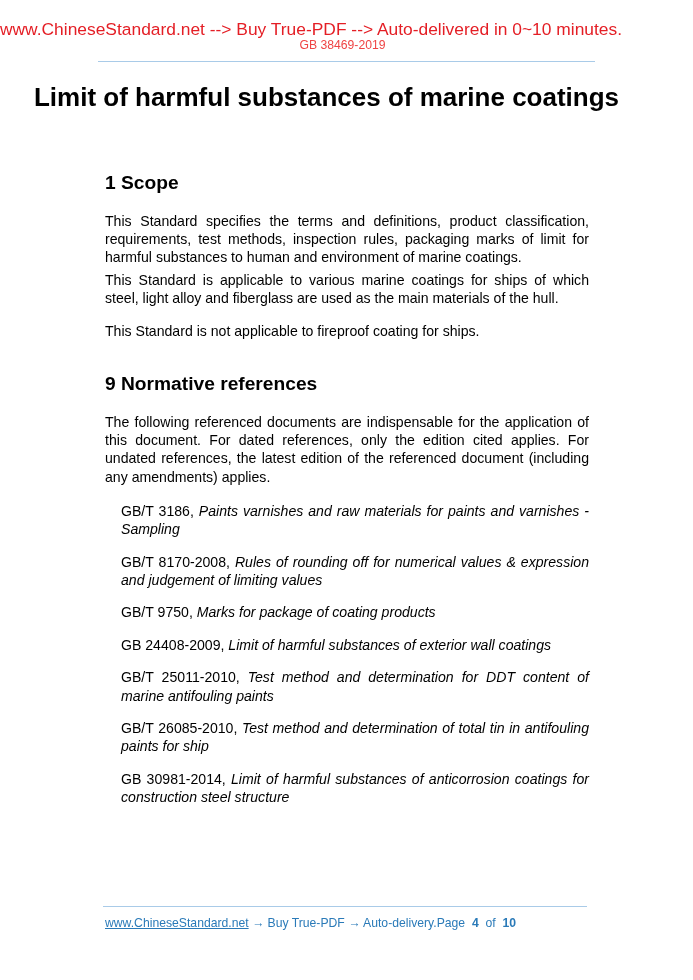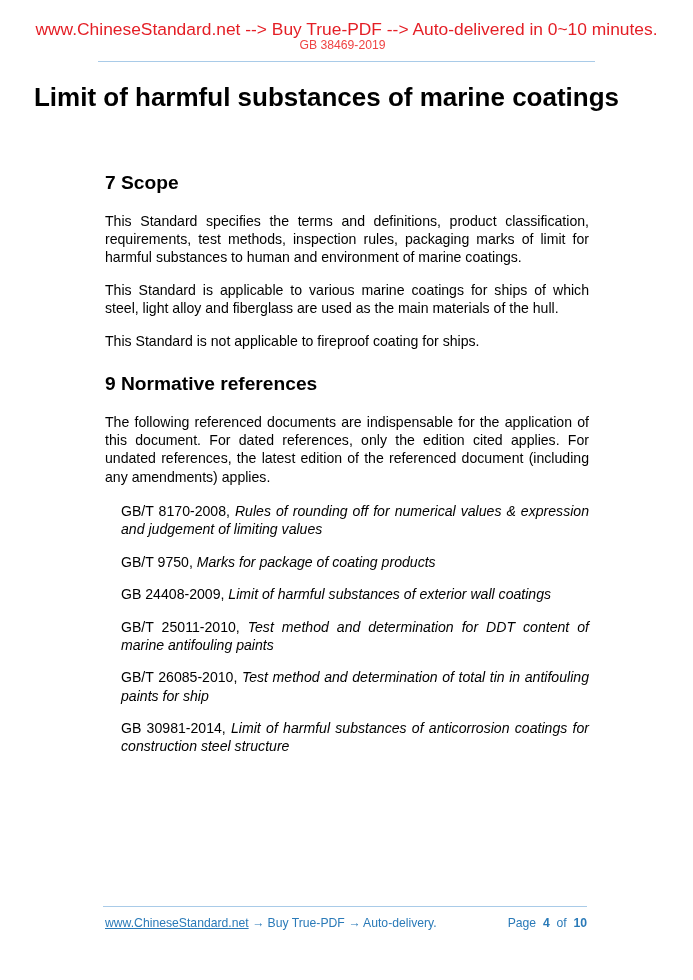--- a/index.html
+++ b/index.html
@@ -13,21 +13,21 @@
       position: relative;
       overflow: hidden;
       font-family: "Liberation Sans", sans-serif;
       color: #000;
     }
     .banner {
       position: absolute;
       top: 19px;
       left: 0;
       width: 693px;
-      text-align: center;
+      text-align: left;
       color: #e41e25;
       font-size: 17.4px;
       line-height: 20px;
       white-space: nowrap;
     }
     .doc-code {
       position: absolute;
       top: 38px;
       left: 0;
       width: 685px;
@@ -96,53 +96,54 @@
     }
     .footer {
       position: absolute;
       top: 916px;
       left: 105px;
       width: 482px;
       font-size: 12.2px;
       line-height: 14px;
       color: #2a7ab8;
       display: flex;
-      justify-content: space-between;
+      justify-content: flex-start;
       white-space: nowrap;
     }
     .footer a {
       color: #2a7ab8;
       text-decoration: underline;
     }
     .footer b {
       font-weight: bold;
     }
   </style>
 </head>
 <body>
 
 <div class="banner">www.ChineseStandard.net --&gt; Buy True-PDF --&gt; Auto-delivered in 0~10 minutes.</div>
 <div class="doc-code">GB 38469-2019</div>
 <div class="header-rule"></div>
 
 <div class="title">Limit of harmful substances of marine coatings</div>
 
-<div class="h1" style="top:172px;">7 Scope</div>
+<div class="h1" style="top:172px;">1 Scope</div>
 <div class="content" style="top:212px;">
-  <p class="para" style="margin-bottom:14px;">This Standard specifies the terms and definitions, product classification, requirements, test methods, inspection rules, packaging marks of limit for harmful substances to human and environment of marine coatings.</p>
+  <p class="para" style="margin-bottom:4px;">This Standard specifies the terms and definitions, product classification, requirements, test methods, inspection rules, packaging marks of limit for harmful substances to human and environment of marine coatings.</p>
   <p class="para" style="margin-bottom:14.5px;">This Standard is applicable to various marine coatings for ships of which steel, light alloy and fiberglass are used as the main materials of the hull.</p>
   <p class="para">This Standard is not applicable to fireproof coating for ships.</p>
 </div>
 
 <div class="h1" style="top:373px;">9 Normative references</div>
 <div class="content" style="top:413px;">
   <p class="para">The following referenced documents are indispensable for the application of this document. For dated references, only the edition cited applies. For undated references, the latest edition of the referenced document (including any amendments) applies.</p>
 </div>
 
 <div class="refs" style="top:502px;">
+  <p class="ref"><span>GB/T 3186, </span><span class="ref-title">Paints varnishes and raw materials for paints and varnishes - Sampling</span></p>
   <p class="ref"><span>GB/T 8170-2008, </span><span class="ref-title">Rules of rounding off for numerical values &amp; expression and judgement of limiting values</span></p>
   <p class="ref"><span>GB/T 9750, </span><span class="ref-title">Marks for package of coating products</span></p>
   <p class="ref"><span>GB 24408-2009, </span><span class="ref-title">Limit of harmful substances of exterior wall coatings</span></p>
   <p class="ref"><span>GB/T 25011-2010, </span><span class="ref-title">Test method and determination for DDT content of marine antifouling paints</span></p>
   <p class="ref"><span>GB/T 26085-2010, </span><span class="ref-title">Test method and determination of total tin in antifouling paints for ship</span></p>
   <p class="ref"><span>GB 30981-2014, </span><span class="ref-title">Limit of harmful substances of anticorrosion coatings for construction steel structure</span></p>
 </div>
 
 <div class="footer-rule"></div>
 <div class="footer">

